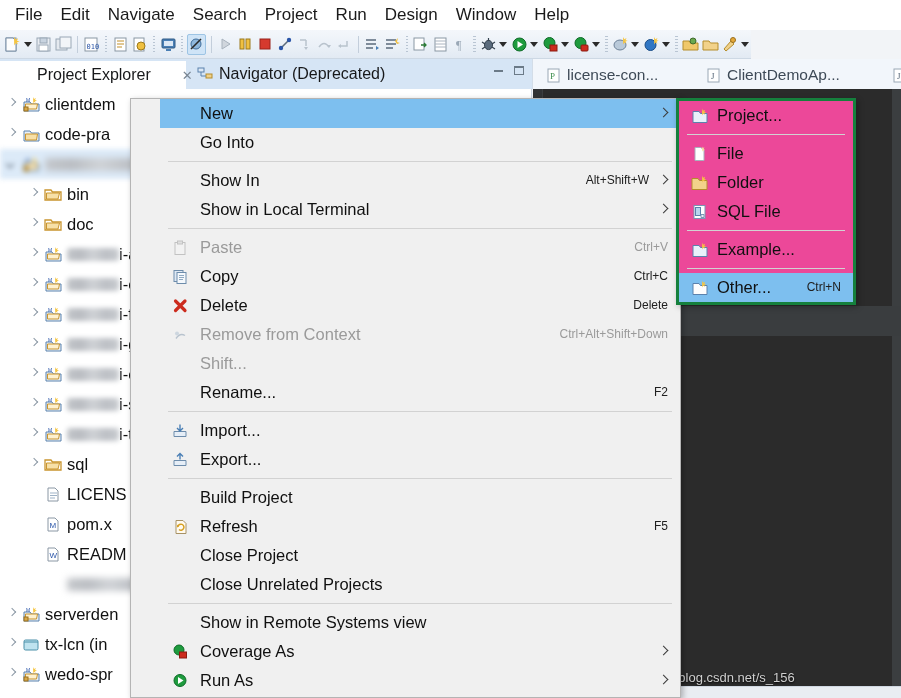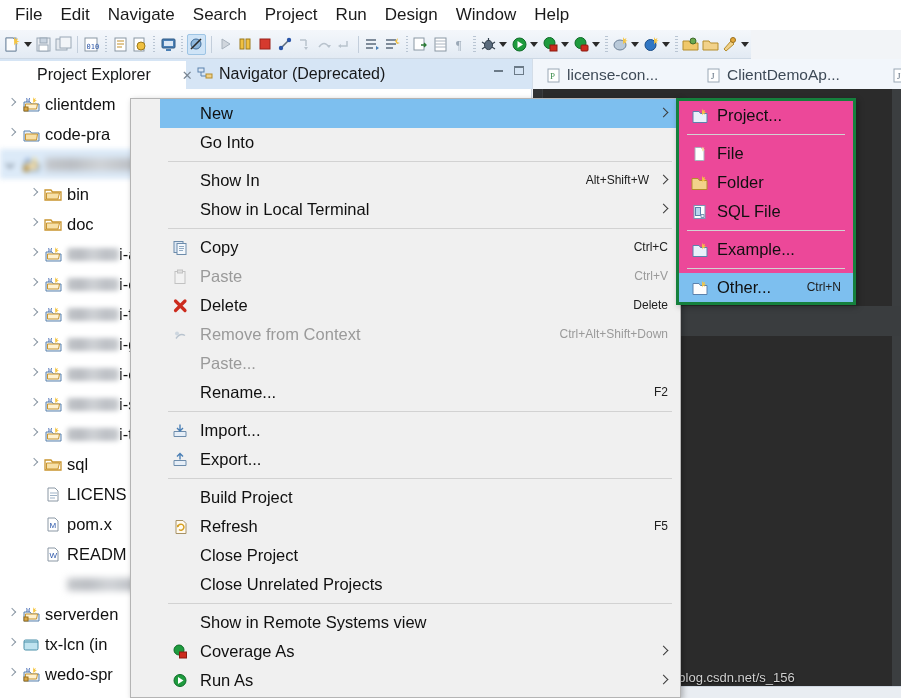--- a/index.html
+++ b/index.html
@@ -684,54 +684,54 @@
       <div class="mi">
         <span class="mlabel">Show In</span>
         <span class="maccel">Alt+Shift+W</span>
         <span class="msub"></span>
       </div>
       <div class="mi">
         <span class="mlabel">Show in Local Terminal</span>
         <span class="msub" style="margin-left: auto;"></span>
       </div>
       <div class="msep"></div>
+      <div class="mi dis">
+        <svg class="micon" viewBox="0 0 17 17">
+          <rect x="3" y="3" width="10" height="12" fill="#f2f2f2" stroke="#c2c2c2"></rect>
+          <rect x="5.5" y="1.5" width="5" height="3" fill="#e0e0e0" stroke="#c2c2c2"></rect>
+        </svg>
+        <span class="mlabel">Paste</span>
+        <span class="maccel">Ctrl+V</span>
+      </div>
       <div class="mi">
         <svg class="micon" viewBox="0 0 17 17">
           <rect x="2" y="2" width="9" height="11" fill="#dfe9f4" stroke="#6d8cab"></rect>
           <rect x="5" y="4" width="9" height="11" fill="#f4f8fc" stroke="#6d8cab"></rect>
           <path d="M7 7h5M7 9h5M7 11h4" stroke="#8fa9c2"></path>
         </svg>
         <span class="mlabel">Copy</span>
         <span class="maccel">Ctrl+C</span>
       </div>
-      <div class="mi dis">
-        <svg class="micon" viewBox="0 0 17 17">
-          <rect x="3" y="3" width="10" height="12" fill="#f2f2f2" stroke="#c2c2c2"></rect>
-          <rect x="5.5" y="1.5" width="5" height="3" fill="#e0e0e0" stroke="#c2c2c2"></rect>
-        </svg>
-        <span class="mlabel">Paste</span>
-        <span class="maccel">Ctrl+V</span>
-      </div>
       <div class="mi">
         <svg class="micon" viewBox="0 0 17 17">
           <path d="M3.5 3.5 L13 13 M13 3.5 L3.5 13" stroke="#cc2b1d" stroke-width="3.2" stroke-linecap="round"></path>
         </svg>
         <span class="mlabel">Delete</span>
         <span class="maccel">Delete</span>
       </div>
       <div class="mi dis">
         <svg class="micon" viewBox="0 0 17 17">
           <path d="M4 12 q4-6 9-3" stroke="#b8c3ce" stroke-width="1.4" fill="none"></path>
           <circle cx="5" cy="7" r="2" fill="#cdd6df"></circle>
         </svg>
         <span class="mlabel">Remove from Context</span>
         <span class="maccel">Ctrl+Alt+Shift+Down</span>
       </div>
       <div class="mi dis">
-        <span class="mlabel">Paste...</span>
+        <span class="mlabel">Shift...</span>
       </div>
       <div class="mi">
         <span class="mlabel">Rename...</span>
         <span class="maccel">F2</span>
       </div>
       <div class="msep"></div>
       <div class="mi">
         <svg class="micon" viewBox="0 0 17 17">
           <path d="M2 9 h12 v5 H2z" fill="#e6eef7" stroke="#6d8cab"></path>
           <path d="M8 2 v6 M5 5.5 L8 8.5 L11 5.5" stroke="#4a7fb5" stroke-width="1.4" fill="none"></path>

